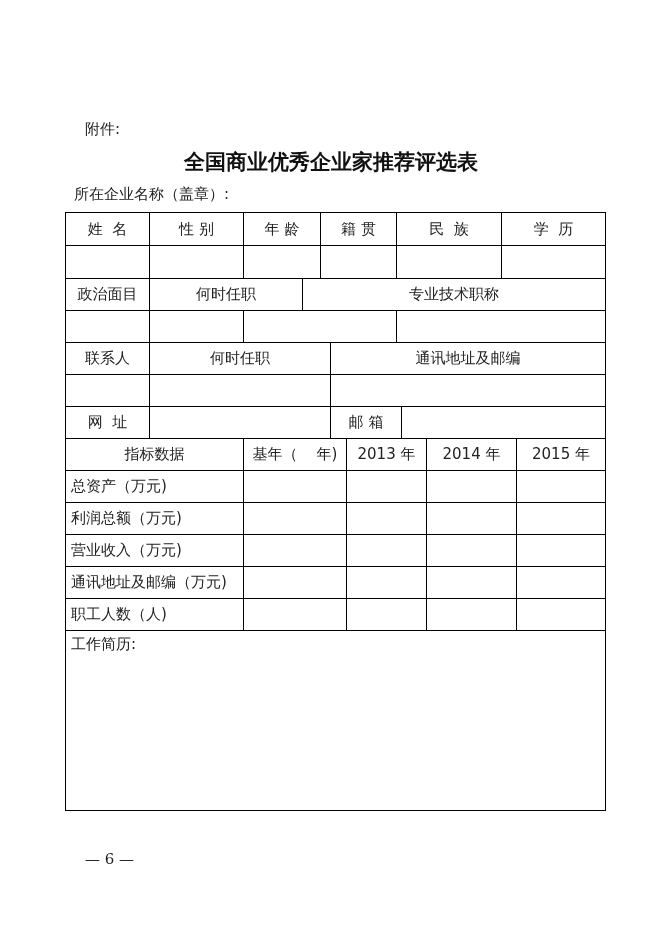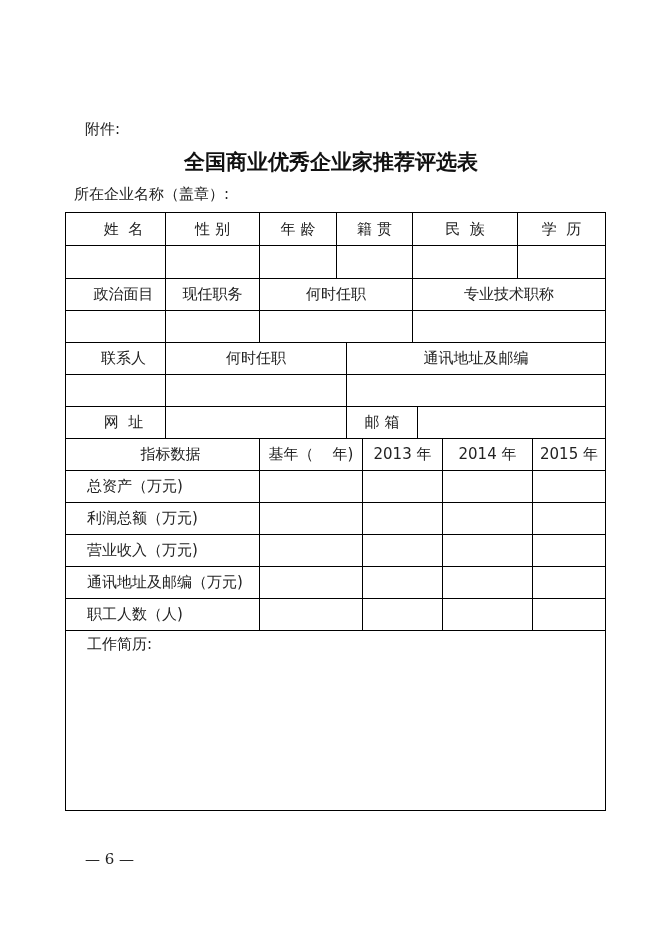--- a/index.html
+++ b/index.html
@@ -2,21 +2,21 @@
 <html><head>
 <meta charset="utf-8">
 <style>
   html,body{margin:0;padding:0;background:#fff;}
   body{width:662px;height:936px;position:relative;font-family:"DejaVu Sans",sans-serif;color:#222;overflow:hidden;}
   .attach{position:absolute;left:85px;top:120px;font-size:15px;}
   .title{position:absolute;left:0;width:662px;top:148px;text-align:center;font-size:21px;font-weight:bold;color:#111;letter-spacing:0px;}
   .company{position:absolute;left:74px;top:185px;font-size:15px;}
   .pageno{position:absolute;left:85px;top:850px;font-size:15px;font-family:"DejaVu Serif",serif;}
   .grid{position:absolute;left:65px;top:212px;width:541px;}
-  .row{position:relative;display:flex;border-left:1.5px solid #000;border-right:1.5px solid #000;border-top:1px solid #000;box-sizing:border-box;padding-left:16px;}
+  .row{position:relative;display:flex;border-left:1.5px solid #000;border-right:1.5px solid #000;border-top:1px solid #000;box-sizing:border-box;}
   .row.last{border-bottom:1.5px solid #000;}
   .row.first{border-top:1.5px solid #000;}
   .c{box-sizing:border-box;border-left:1px solid #000;display:flex;align-items:center;justify-content:center;font-size:15px;white-space:pre;}
   .c:first-child{border-left:none;}
   .c.l{justify-content:flex-start;padding-left:5px;}
   .c.t{align-items:flex-start;padding-top:4px;}
 </style>
 </head>
 <body>
 
@@ -38,21 +38,20 @@
     <div class="c" style="width:83px"></div>
     <div class="c" style="width:94px"></div>
     <div class="c" style="width:77px"></div>
     <div class="c" style="width:76px"></div>
     <div class="c" style="width:105px"></div>
     <div class="c" style="flex:1"></div>
   </div>
 
   <div class="row" style="height:32px">
     <div class="c" style="width:83px">政治面目</div>
-    <div class="c" style="width:94px">现任职务</div>
     <div class="c" style="width:153px">何时任职</div>
     <div class="c" style="flex:1">专业技术职称</div>
   </div>
   <div class="row" style="height:32px">
     <div class="c" style="width:83px"></div>
     <div class="c" style="width:94px"></div>
     <div class="c" style="width:153px"></div>
     <div class="c" style="flex:1"></div>
   </div>
 

